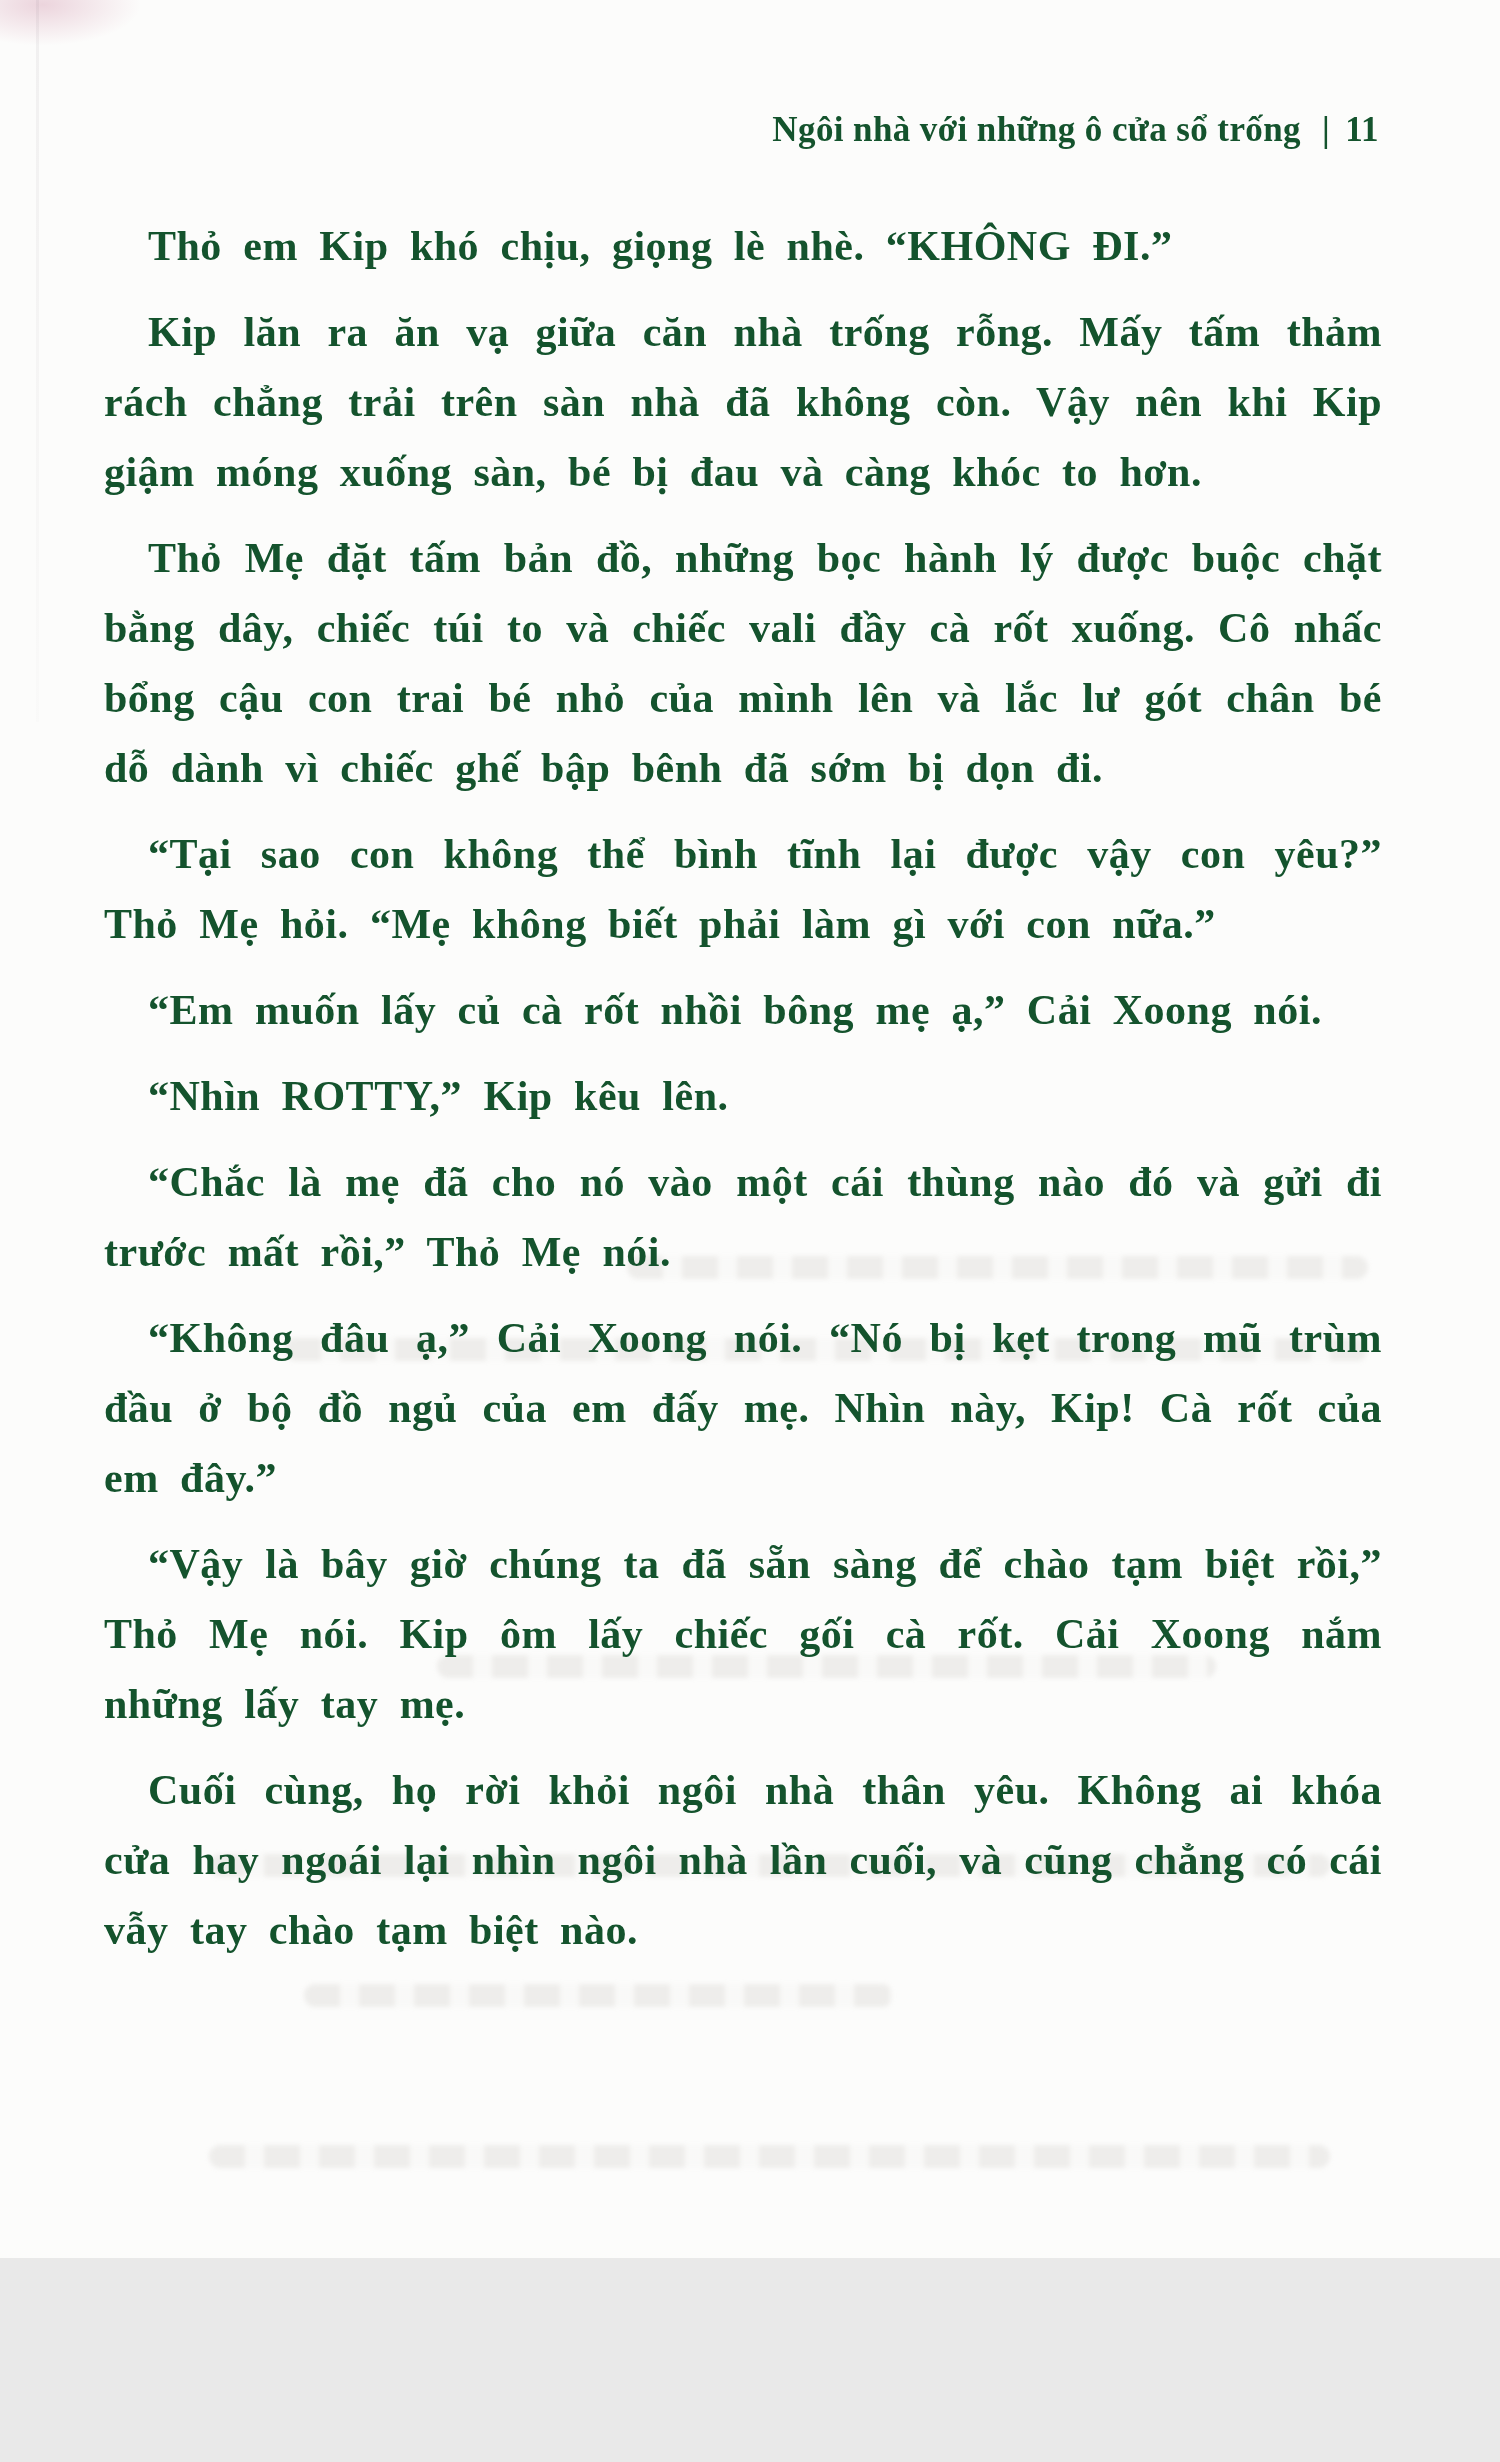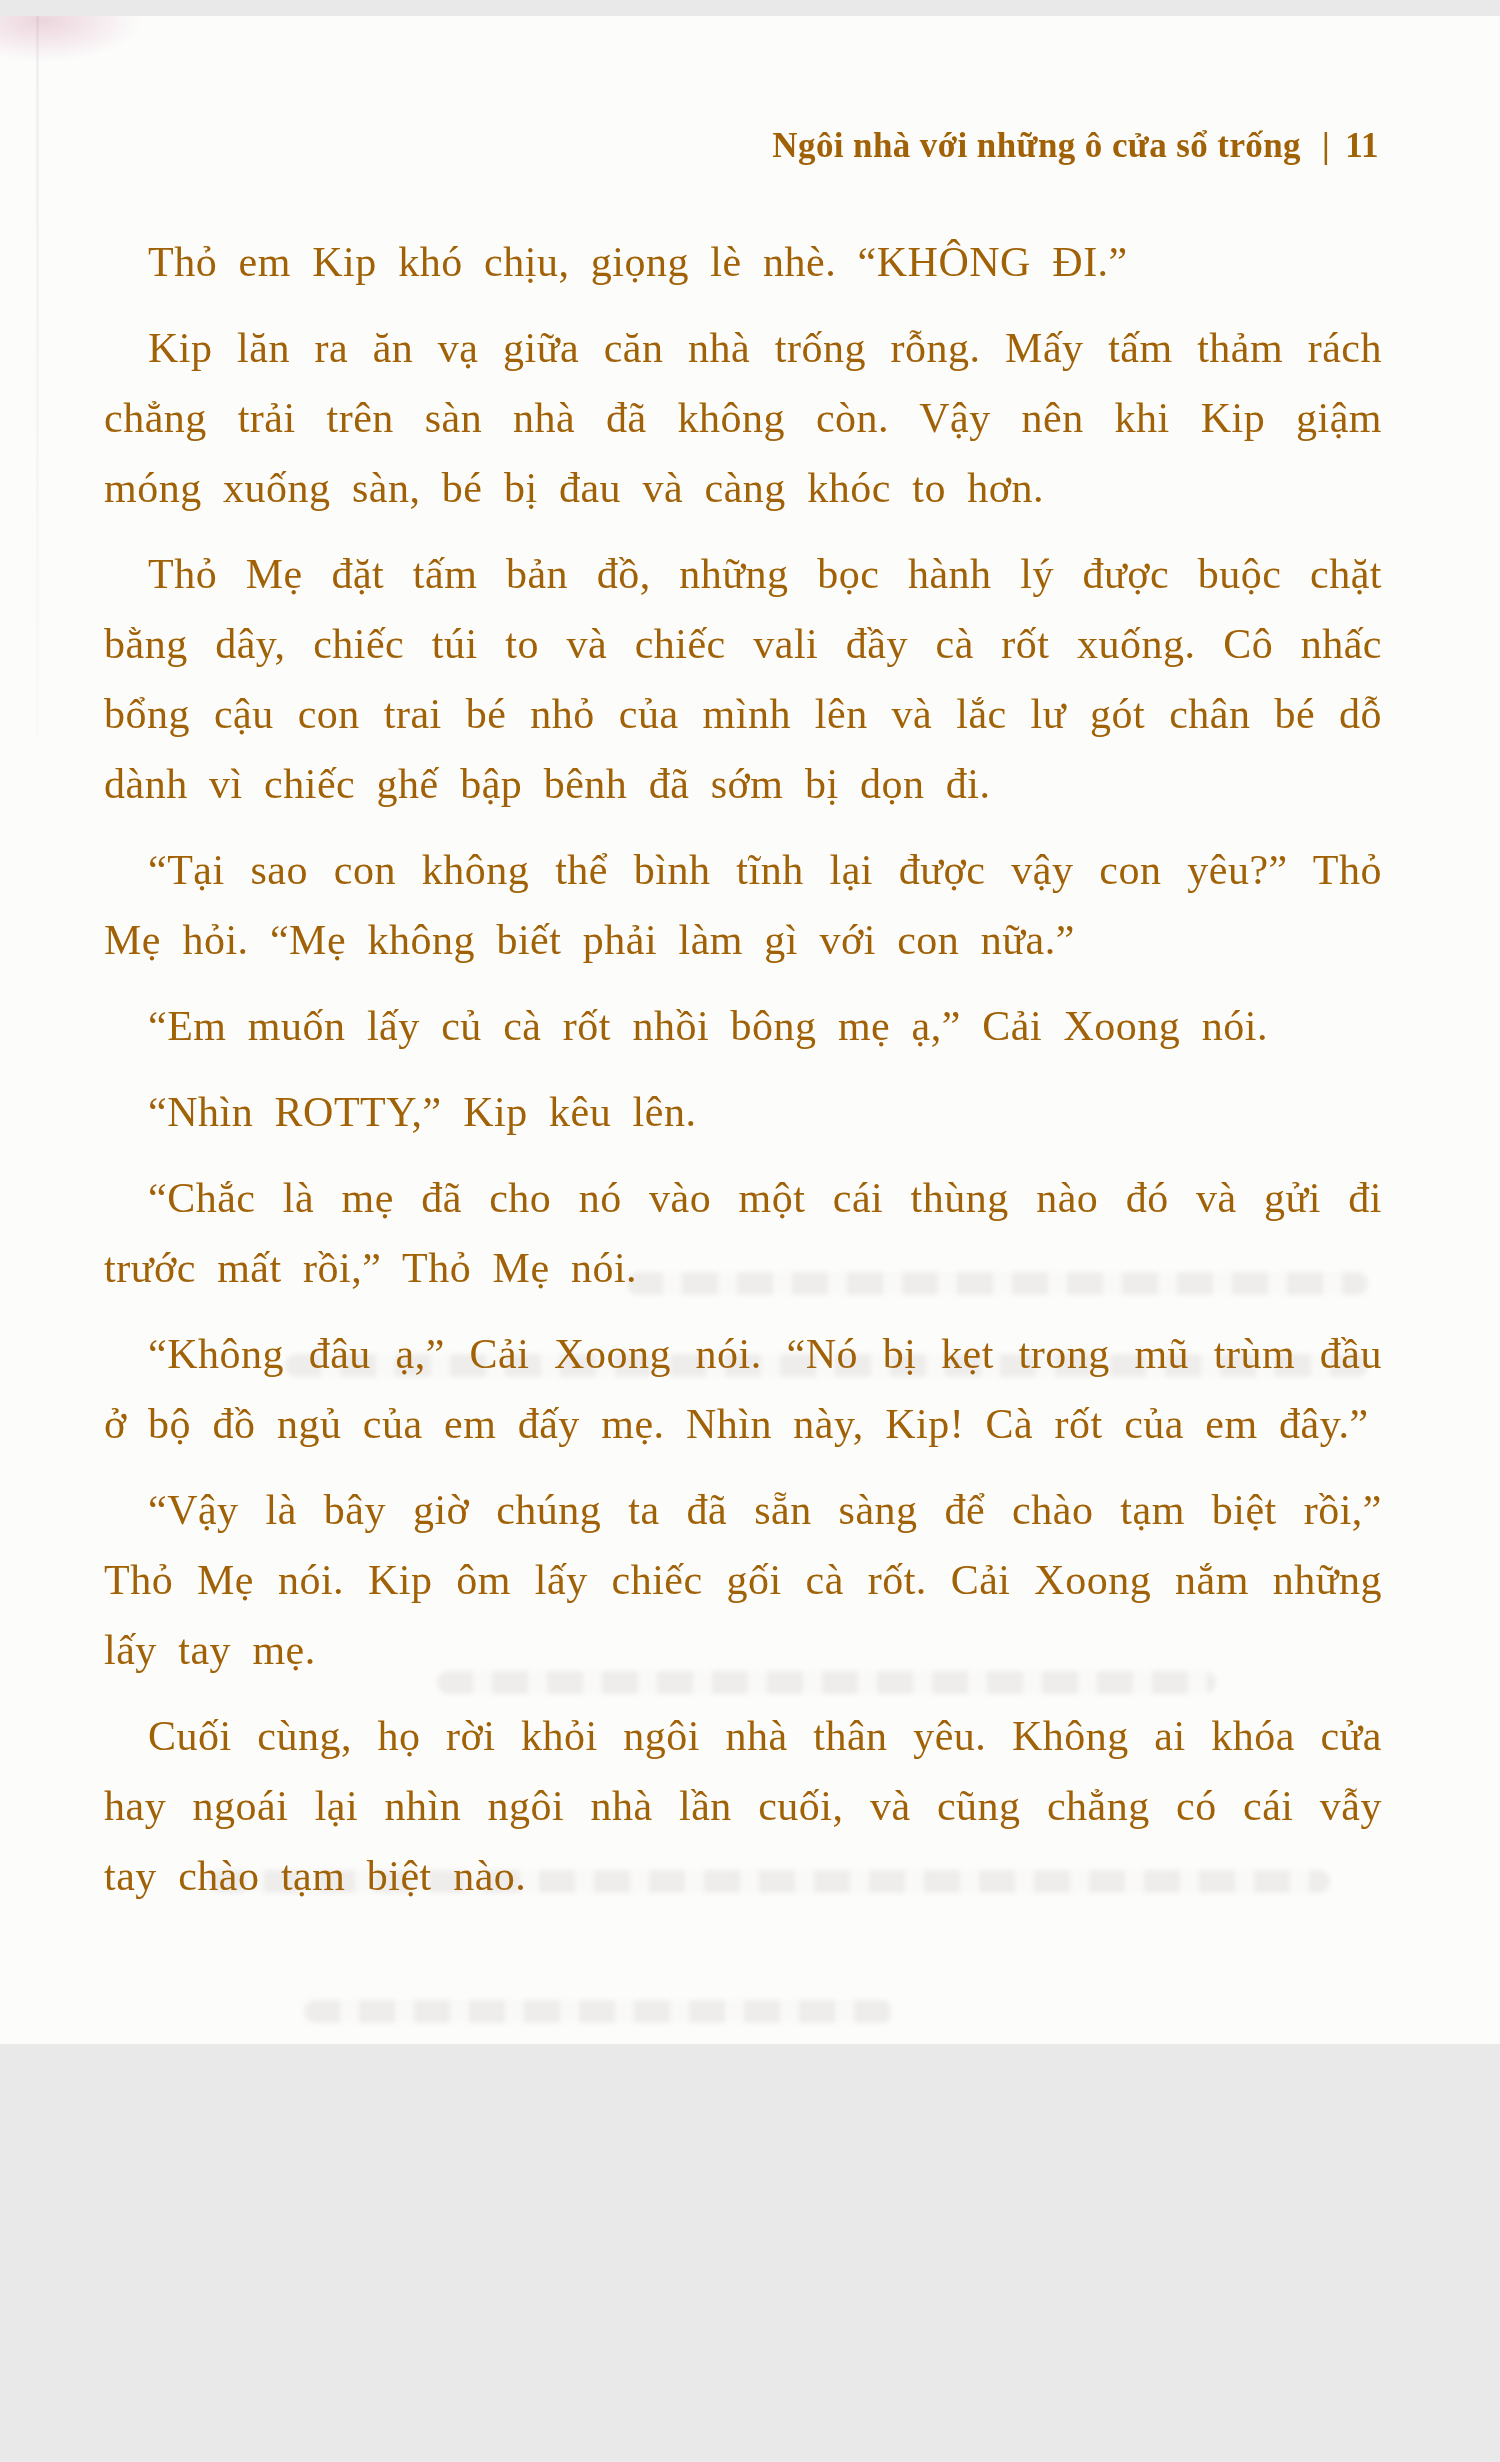--- a/index.html
+++ b/index.html
@@ -3,26 +3,26 @@
 <meta charset="utf-8">
 <style>
   html, body {
     margin: 0;
     padding: 0;
     background: #e9e9e9;
   }
   .page {
     position: relative;
     width: 1501px;
-    height: 2028px;
-    margin: 16px auto;
+    height: 2258px;
+    margin: 0 auto;
     background: #fcfcfb;
     overflow: hidden;
     font-family: "Liberation Serif", serif;
-    color: #a16207;
+    color: #14532d;
   }
   
   .stain-topleft {
     position: absolute;
     left: 0; top: 0;
     width: 142px; height: 46px;
     background: radial-gradient(ellipse at 30% 10%, rgba(198,120,150,0.30), rgba(198,120,150,0.0) 70%);
     pointer-events: none;
   }
   .fold-line {
@@ -60,21 +60,21 @@
   .body-text {
     position: absolute;
     top: 211px;
     left: 104px;
     right: 119px;
   }
   .body-text p {
     margin: 0 0 16px 0;
     font-size: 42px;
     line-height: 70px;
-    font-weight: 400;
+    font-weight: 700;
     letter-spacing: 0.5px;
     word-spacing: 10.4px;
     text-indent: 44px;
     text-align: justify;
   }
 </style>
 </head>
 <body>
 
 <div class="page">

